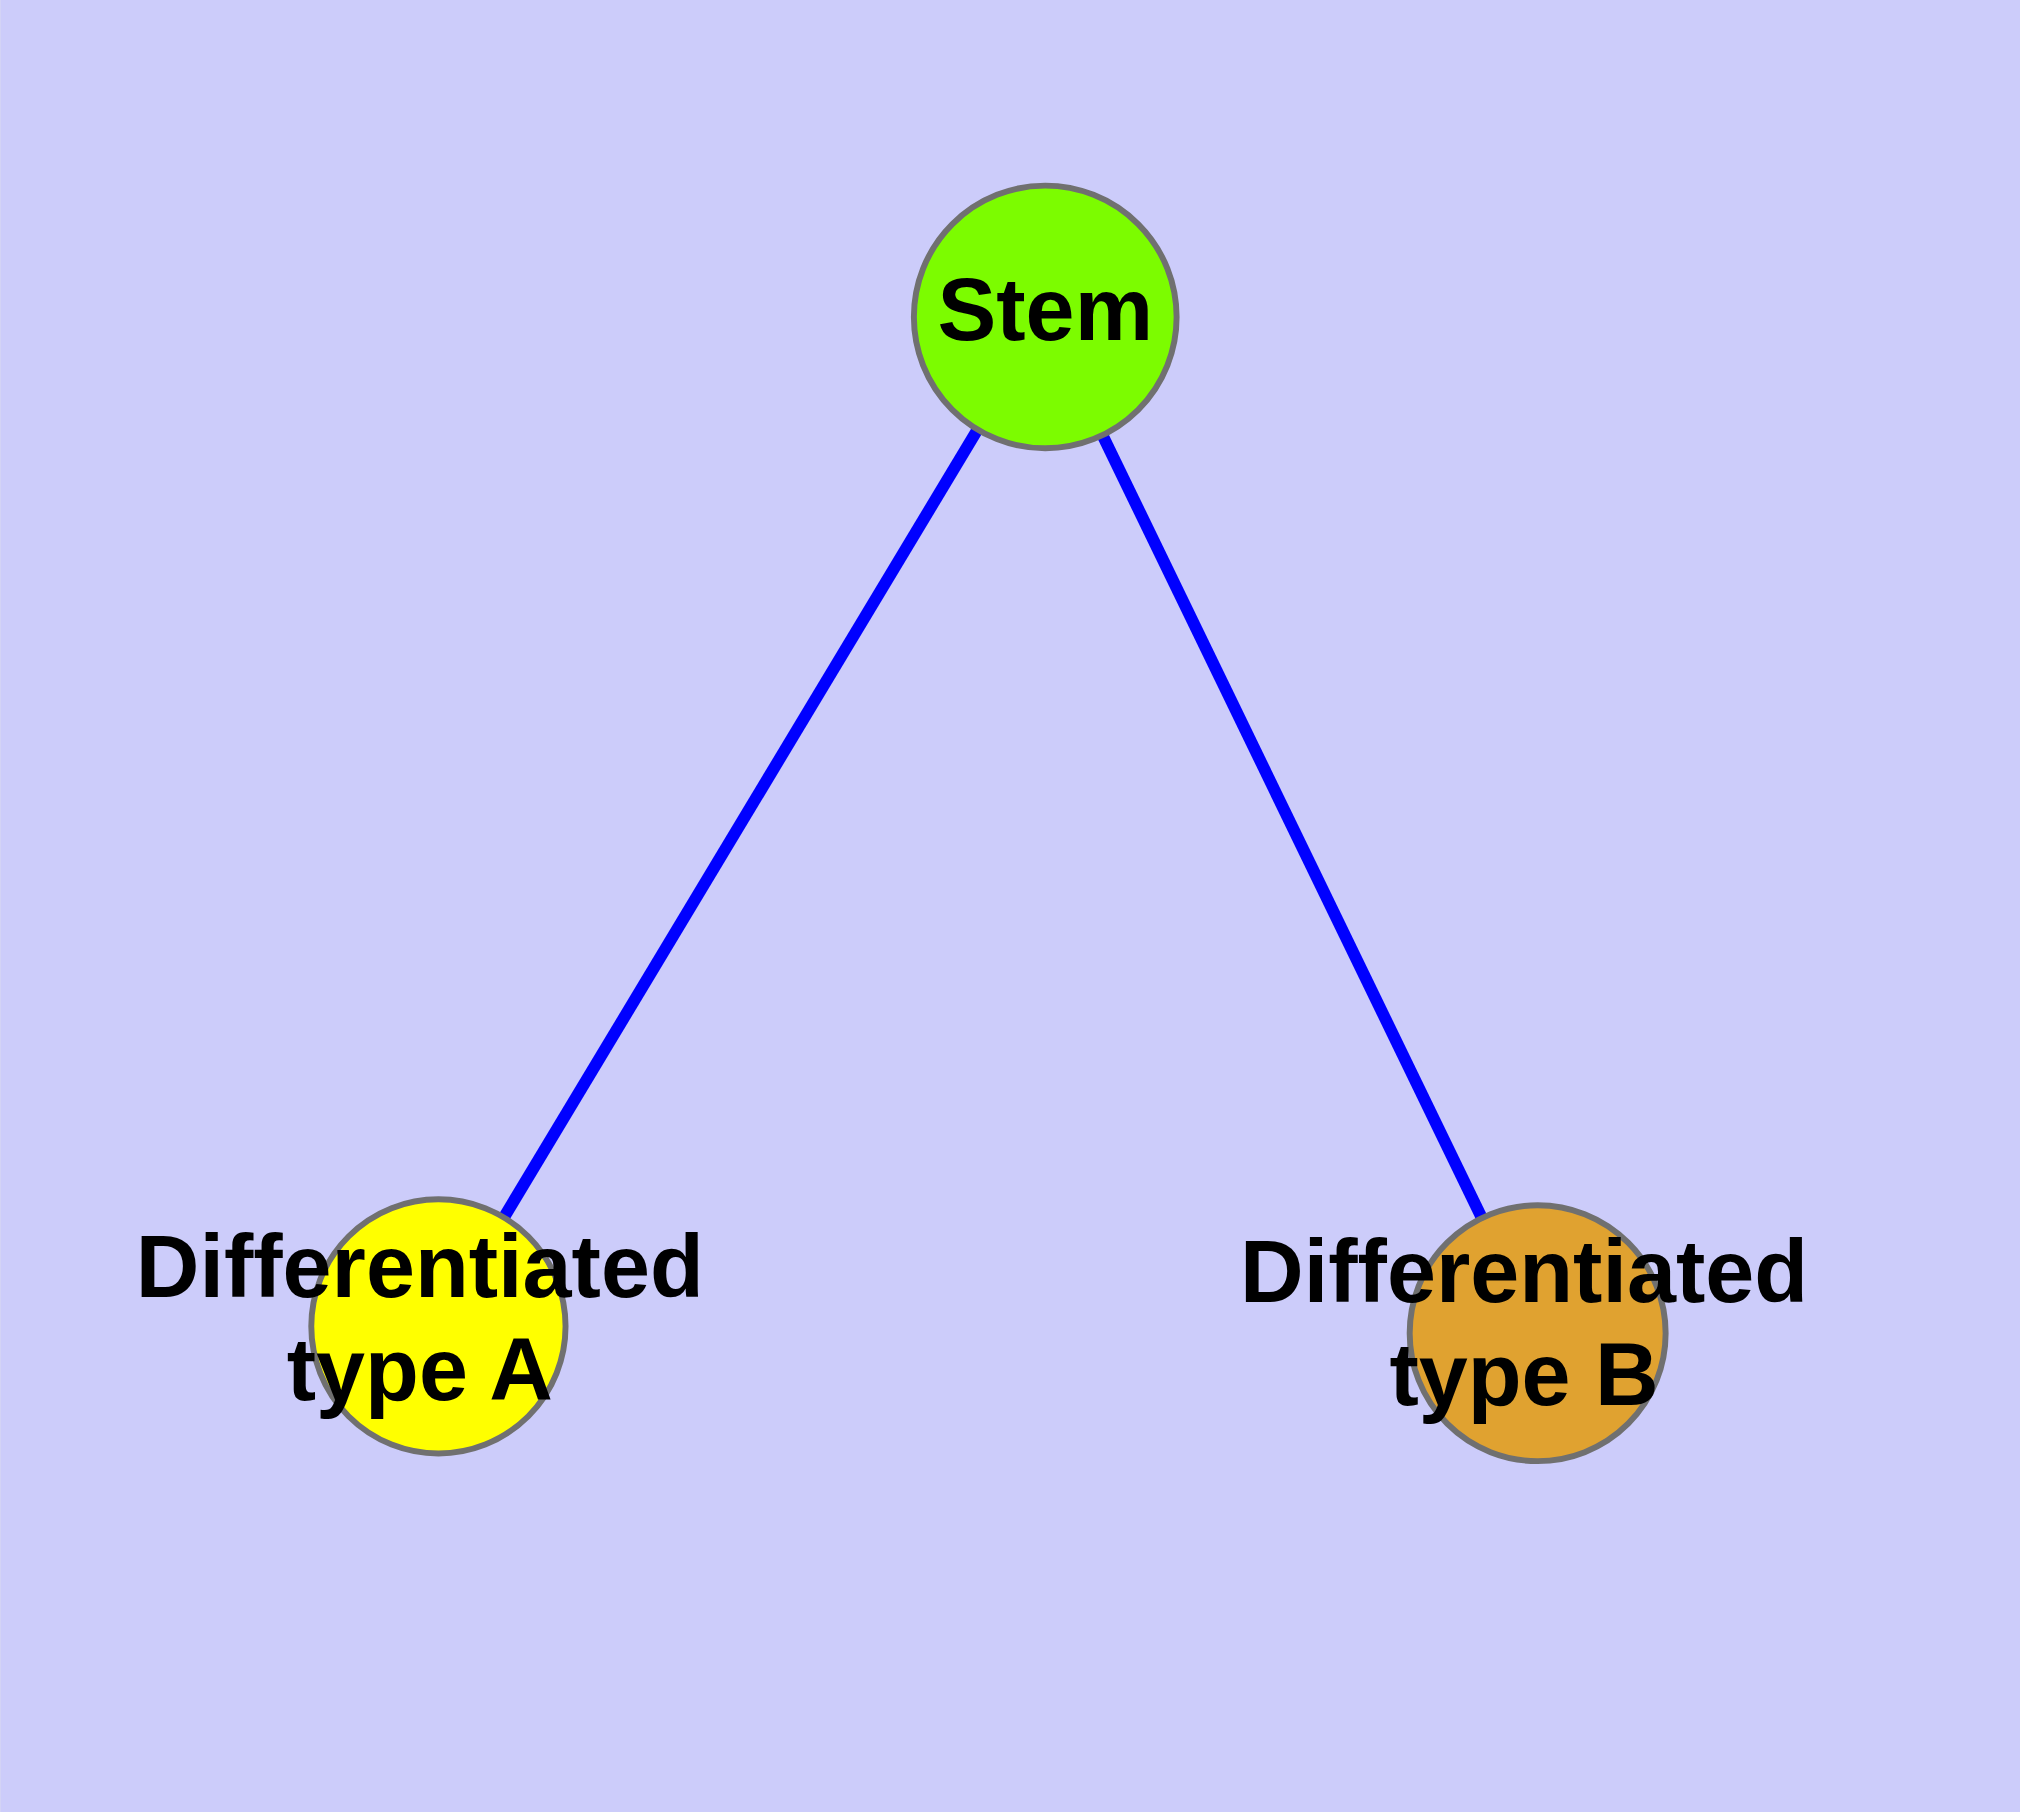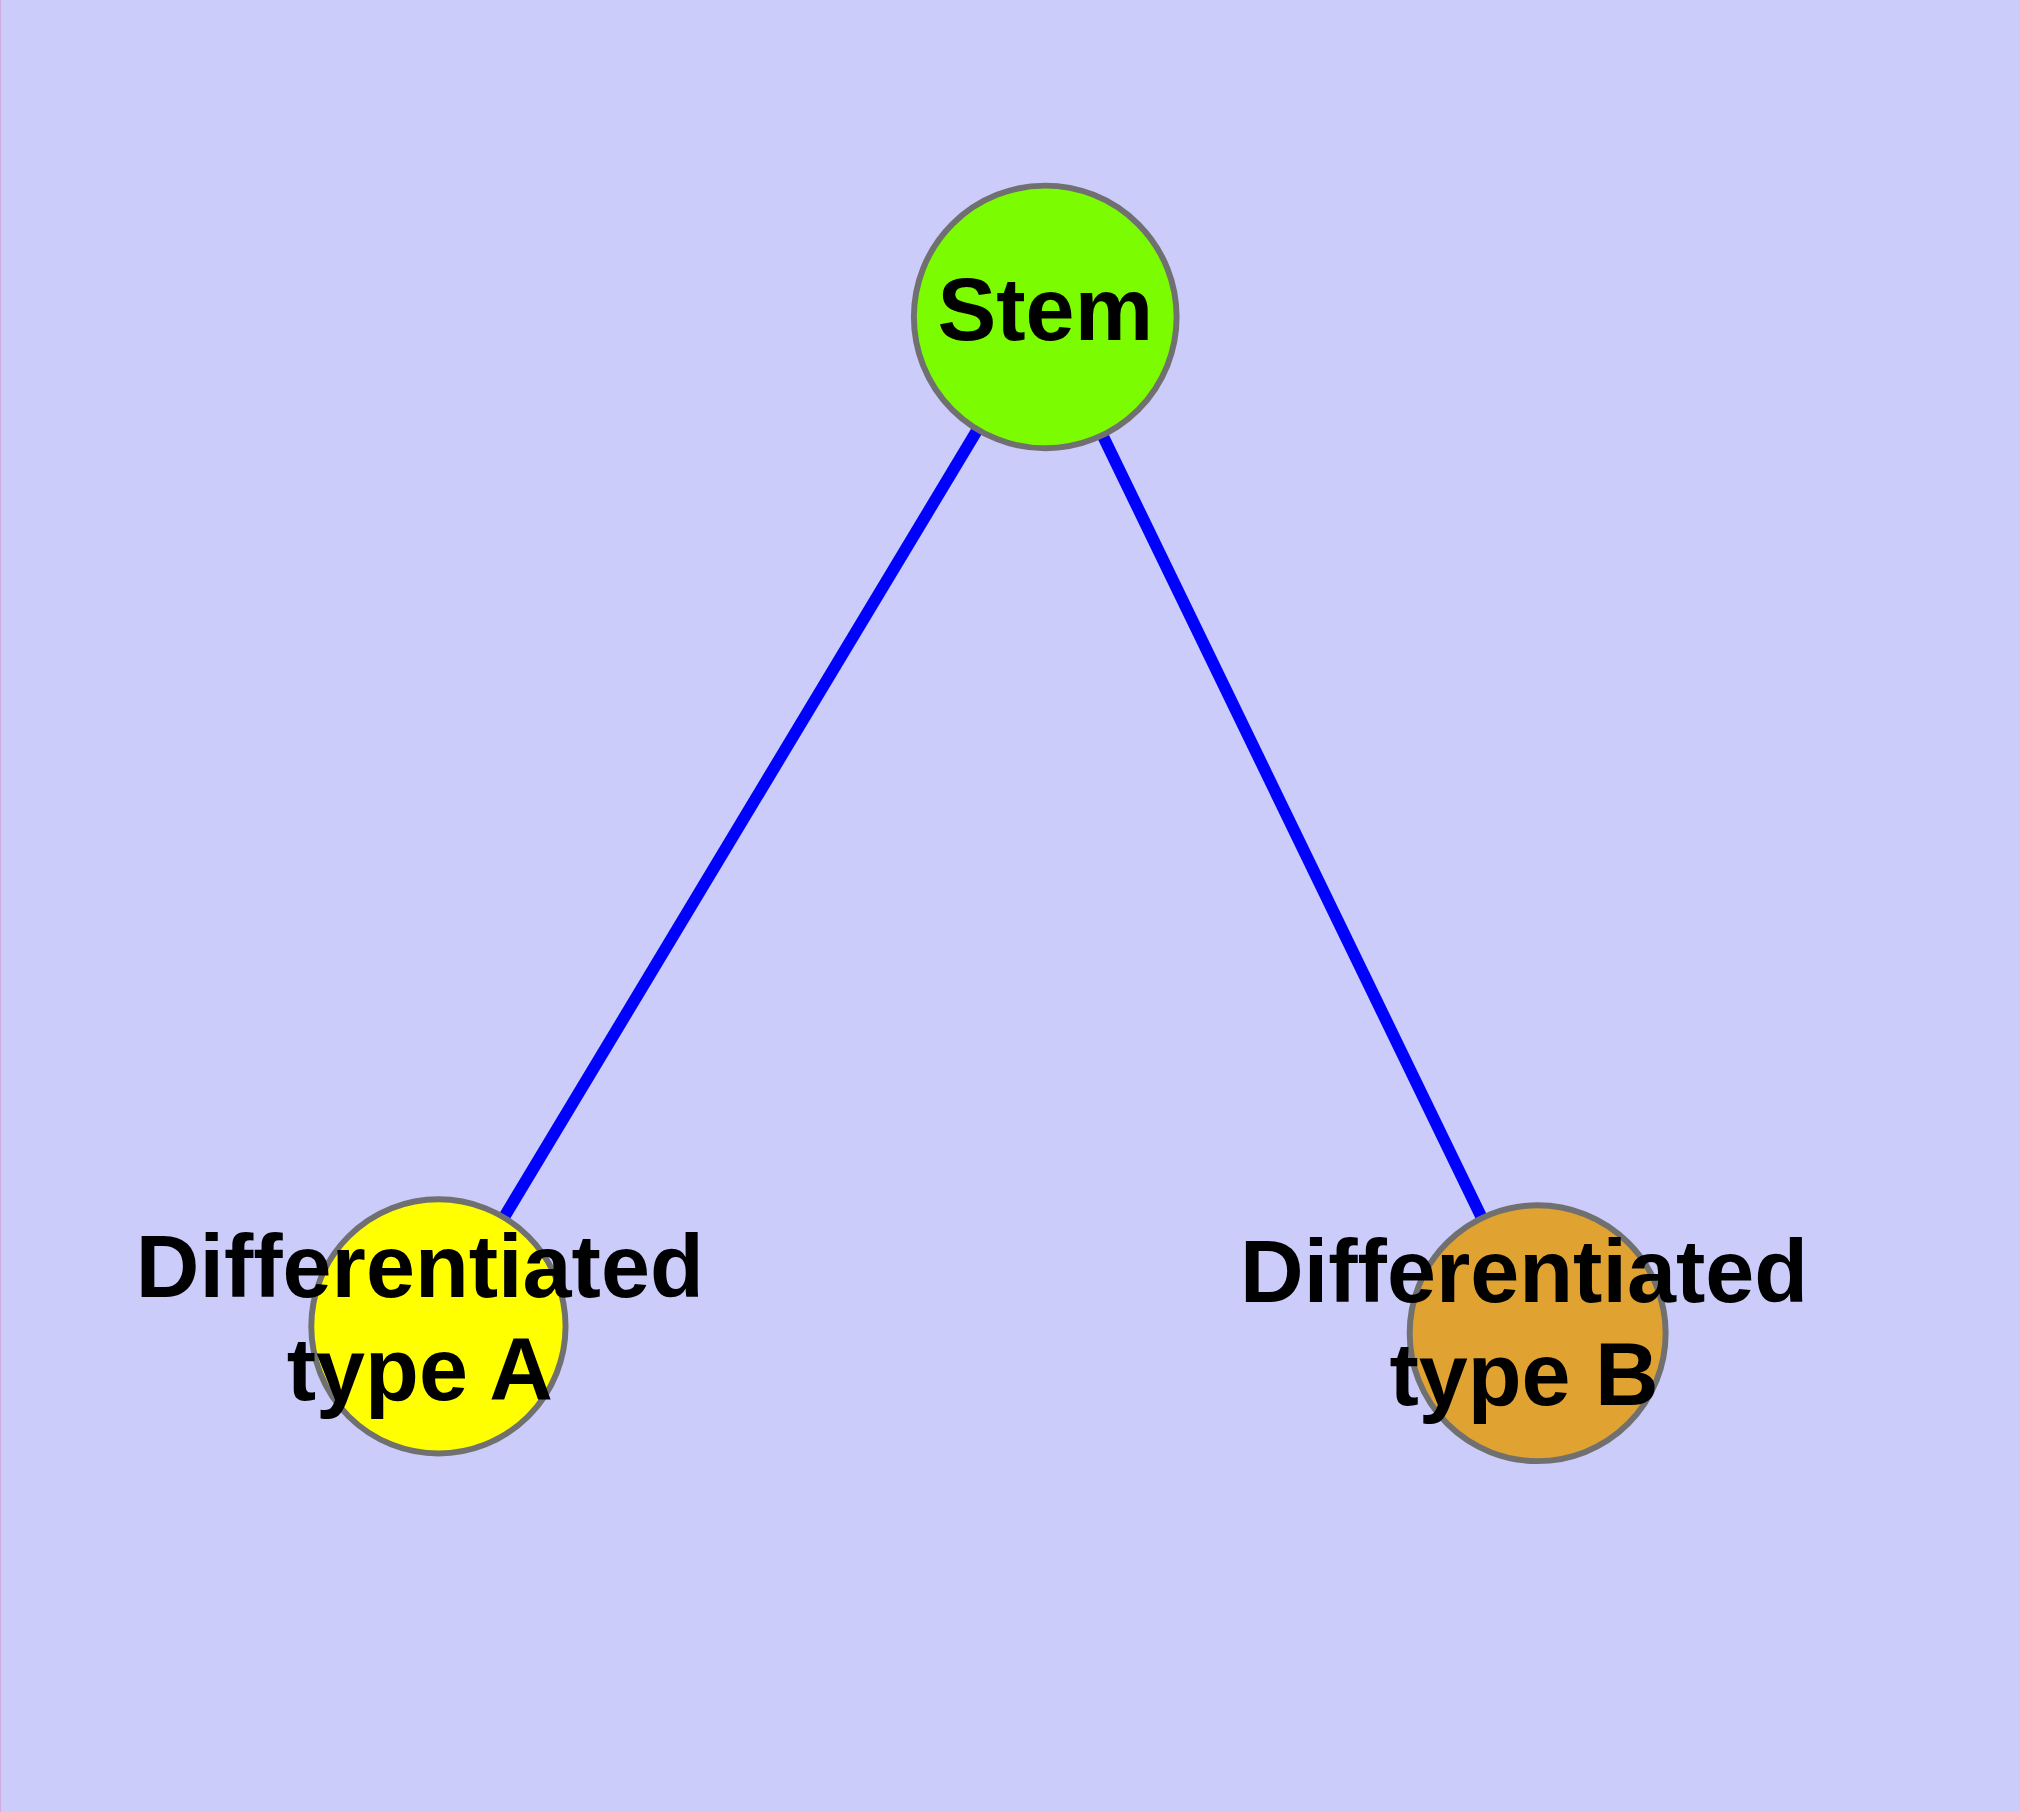--- a/index.html
+++ b/index.html
@@ -31,21 +31,21 @@
     dominant-baseline: middle;
     text-anchor: middle;
   }
   .edge-line {
     stroke-linecap: butt;
   }
 </style>
 </head>
 <body style="width: 2021px; height: 1812px; background: rgb(204, 204, 250);">
 
-<div id="diagram-root" style="width: 1943px; height: 1812px; background: #ec4899; text-decoration: underline;">
+<div id="diagram-root" style="width: 1943px; height: 1812px; background: #e5e5e5; text-decoration: underline;">
   <svg id="graph-canvas" viewBox="0 0 2384 2138" xmlns="http://www.w3.org/2000/svg" style="width: 2021px; height: 1812px;">
 
     <rect x="0" y="0" width="2384" height="2138" fill="#ccccfa"></rect>
 
     <g>
       <line class="edge-line" stroke="#0000ff" stroke-width="14" x1="1233" y1="374" x2="517" y2="1565"></line>
       <line class="edge-line" stroke="#0000ff" stroke-width="14" x1="1233" y1="374" x2="1814" y2="1573"></line>
     </g>
 
     <g>

